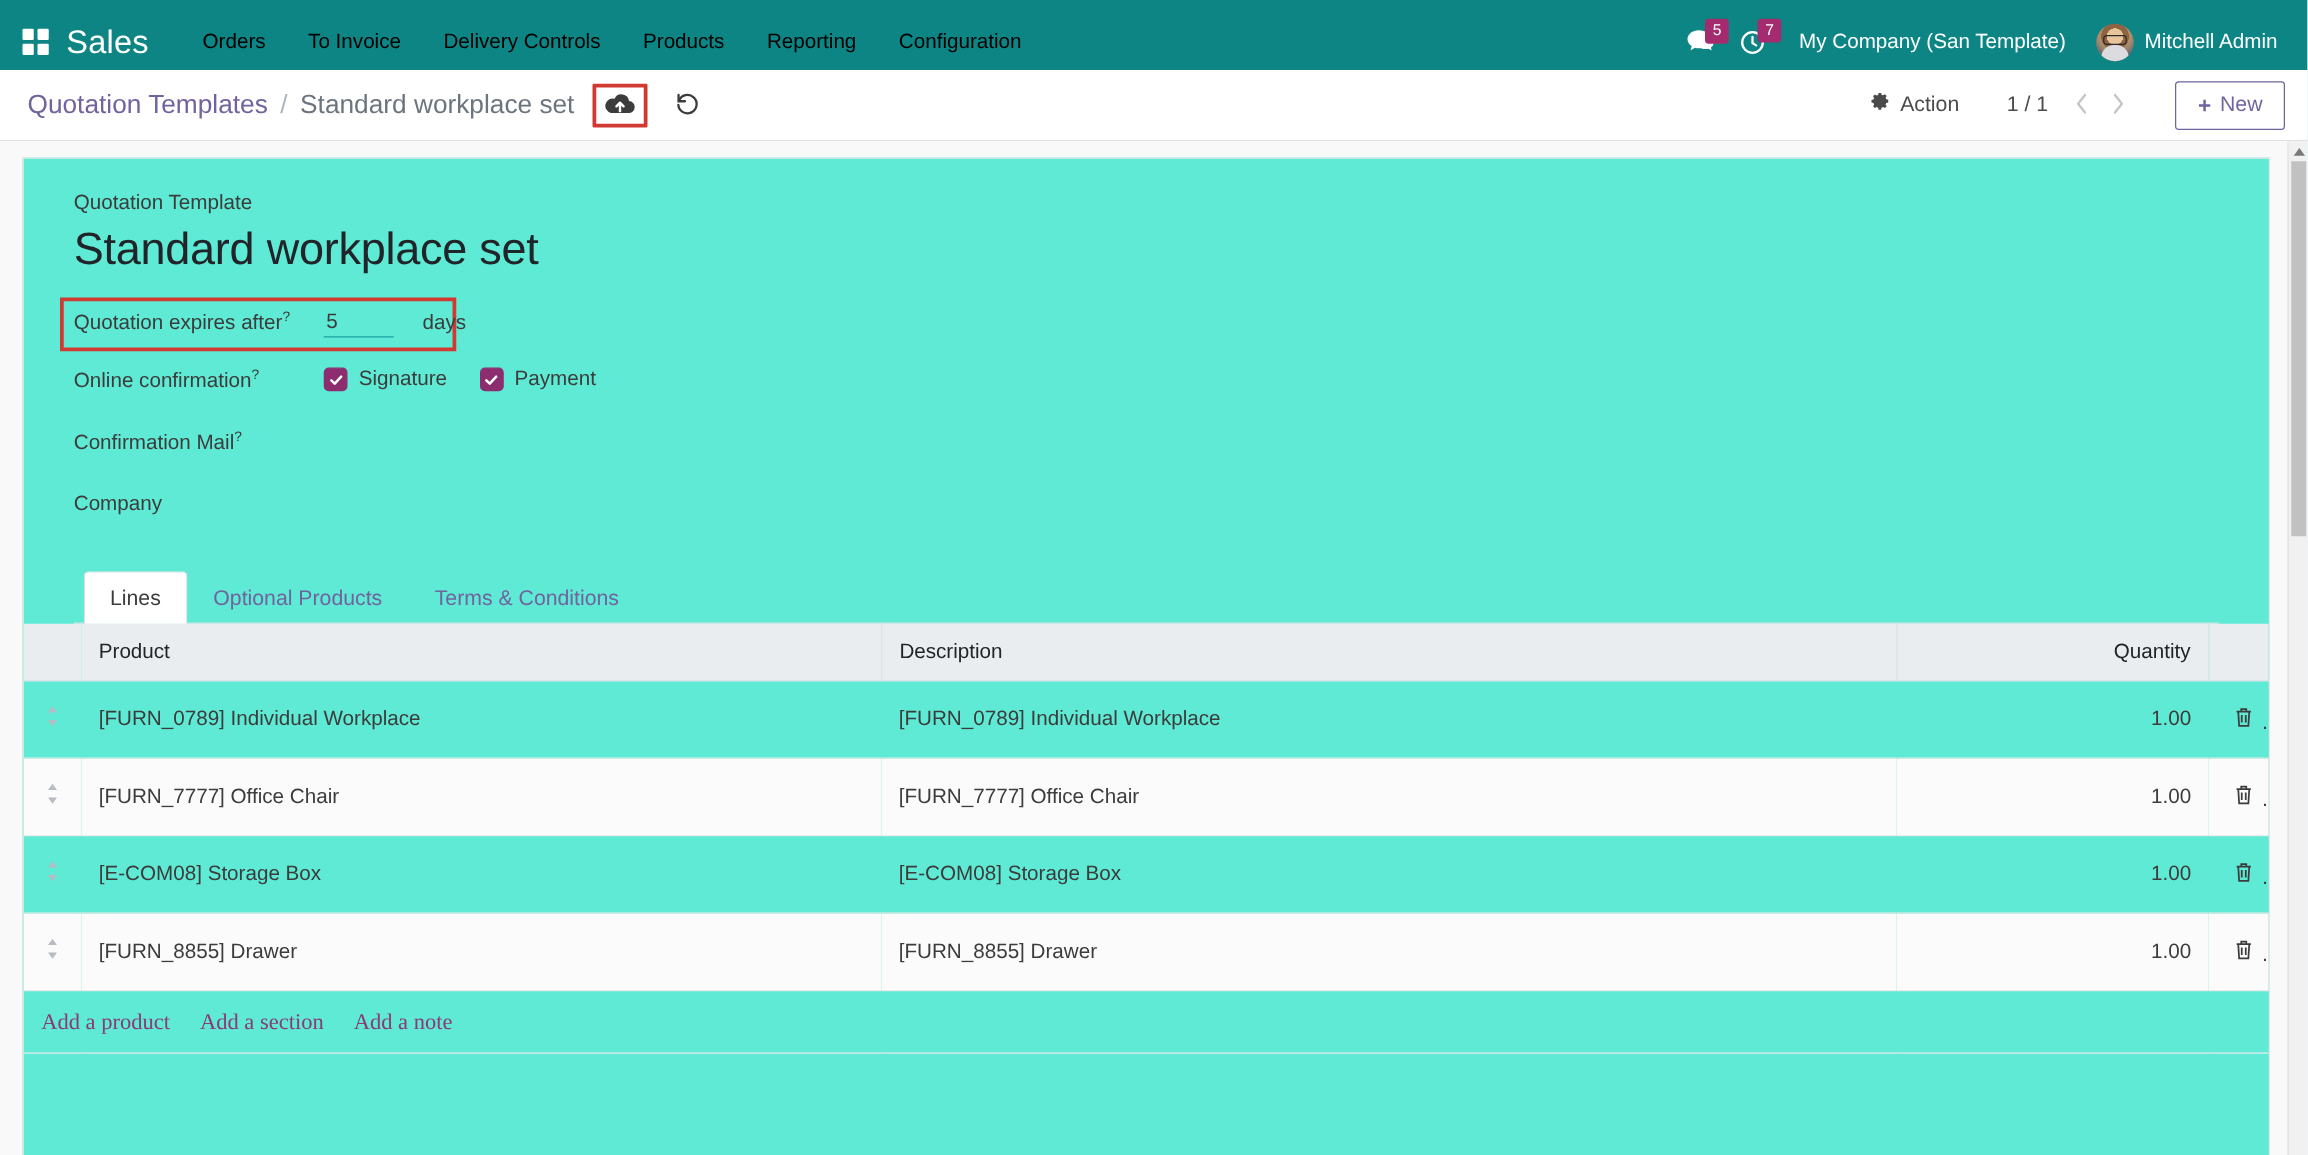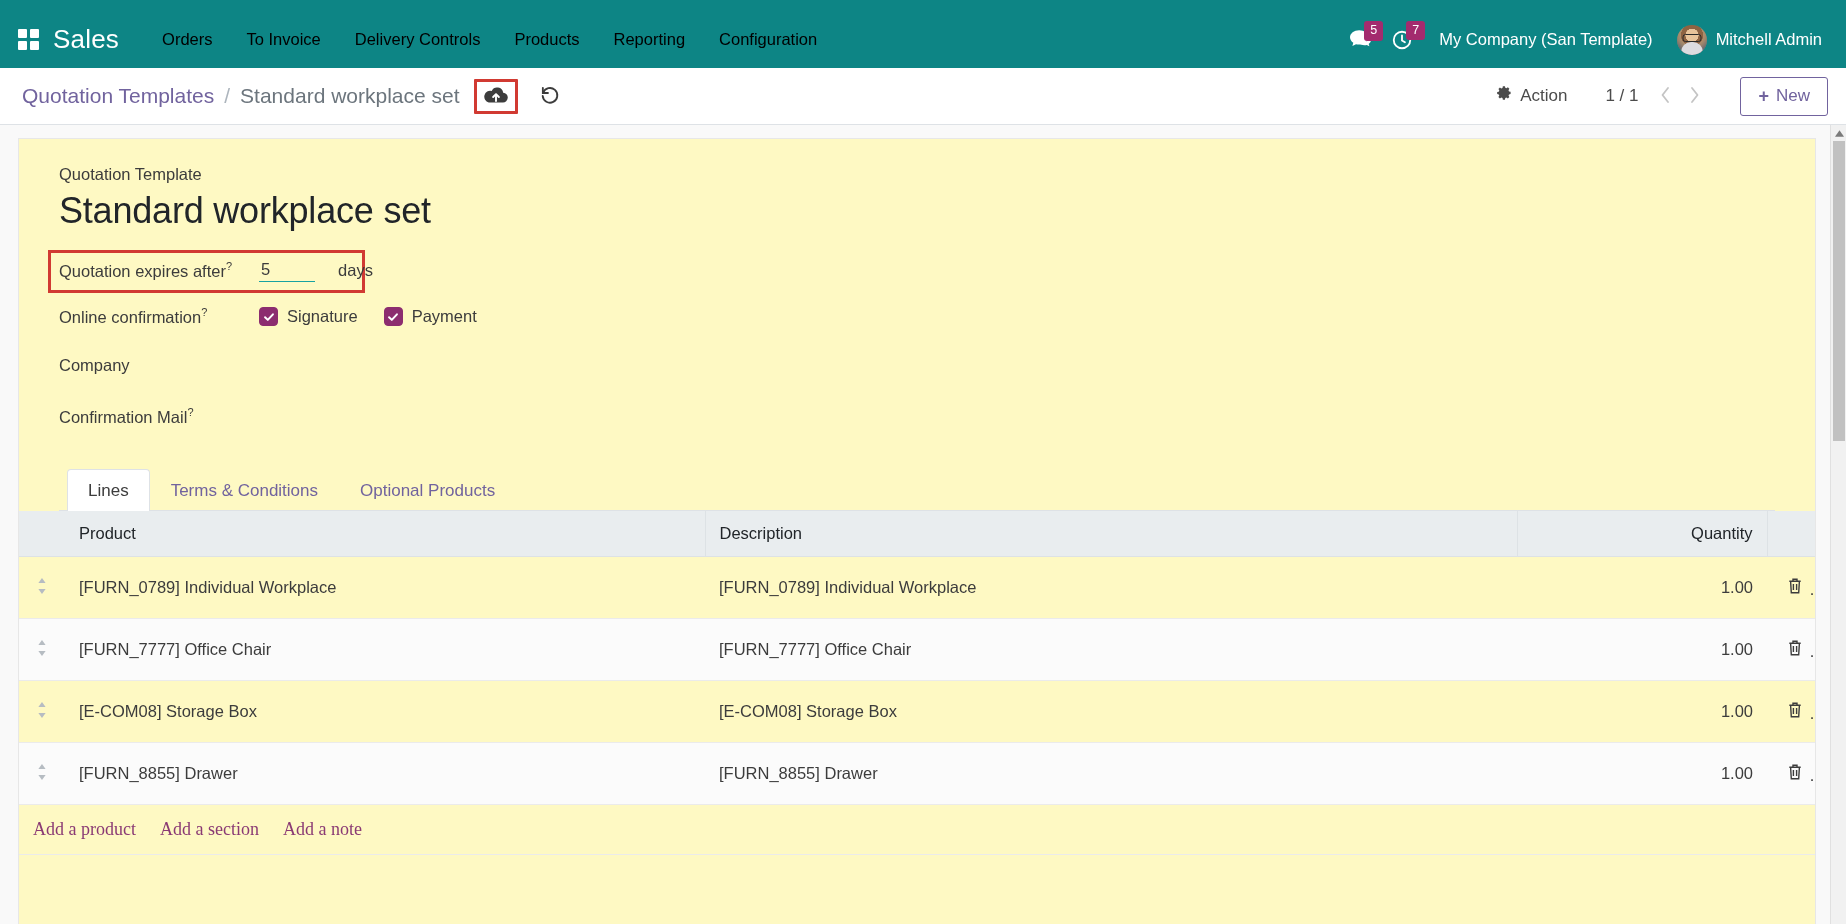--- a/index.html
+++ b/index.html
@@ -5,21 +5,21 @@
   * { box-sizing: border-box; margin: 0; padding: 0; }
   html, body {
     width: 1846px; height: 924px;
     font-family: "Liberation Sans", sans-serif;
     background: #ffffff;
     overflow: hidden;
   }
 
   
   .navbar {
-    height: 68px;
+    height: 56px;
     background: #0d8585;
     display: flex;
     align-items: center;
     padding: 11px 14px 0 18px;
     color: #ffffff;
     position: relative;
   }
   .apps-grid {
     display: grid;
     grid-template-columns: repeat(2, 9px);
@@ -166,21 +166,21 @@
 
   
   .content-area {
     height: calc(924px - 56px - 57px);
     background: #f9f9f9;
     padding: 13px 30px 0 18px;
     position: relative;
     overflow: hidden;
   }
   .form-sheet {
-    background: #fef9c3;
+    background: #5eead4;
     border: 1px solid #e7e7e7;
     border-bottom: none;
     height: 100%;
     padding: 26px 0 0 0;
     overflow: hidden;
   }
   .sheet-inner { padding: 0 40px; }
   .form-label-small {
     font-size: 16.5px;
     color: #3c3c3c;
@@ -495,36 +495,36 @@
               <svg width="12" height="12" viewBox="0 0 14 14" fill="none" stroke="#ffffff" stroke-width="2.3" stroke-linecap="round" stroke-linejoin="round">
                   <path d="M2.4 7.3 5.6 10.4 11.6 3.9"></path>
                 </svg>
             </span>
             <span class="check-label">Payment</span>
           </label>
         </span>
       </div>
 
       <div class="field-row">
-        <span class="field-label label-col">Company</span>
-        <span class="field-label"></span>
-      </div>
-
-      <div class="field-row">
         <span class="field-label label-col">
           <span>Confirmation Mail</span><span class="tip">?</span>
         </span>
         <span class="field-label"></span>
       </div>
 
+      <div class="field-row">
+        <span class="field-label label-col">Company</span>
+        <span class="field-label"></span>
+      </div>
+
       <div class="notebook">
         <div class="tabs">
           <div class="tab active">Lines</div>
+          <div class="tab">Optional Products</div>
           <div class="tab">Terms &amp; Conditions</div>
-          <div class="tab">Optional Products</div>
         </div>
 
         <div class="lines-wrap">
           <table class="lines">
             <thead>
               <tr>
                 <th class="col-handle"></th>
                 <th class="col-product">Product</th>
                 <th class="col-desc">Description</th>
                 <th class="col-qty">Quantity</th>

